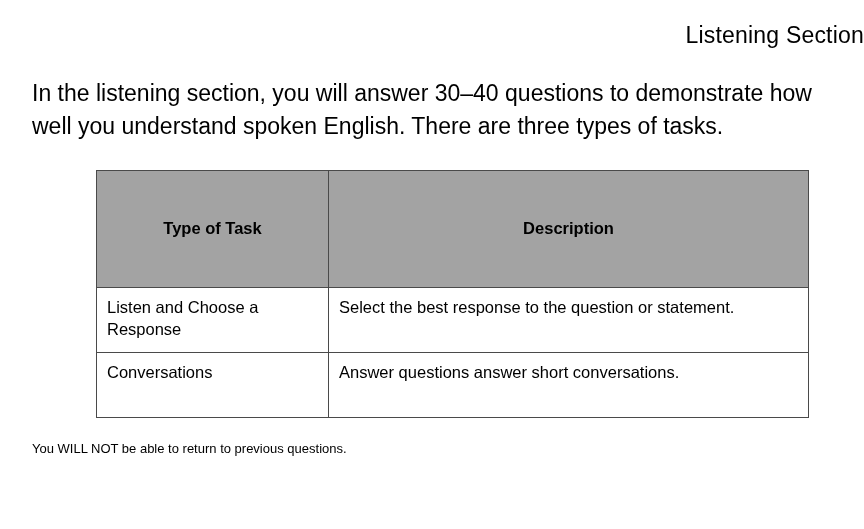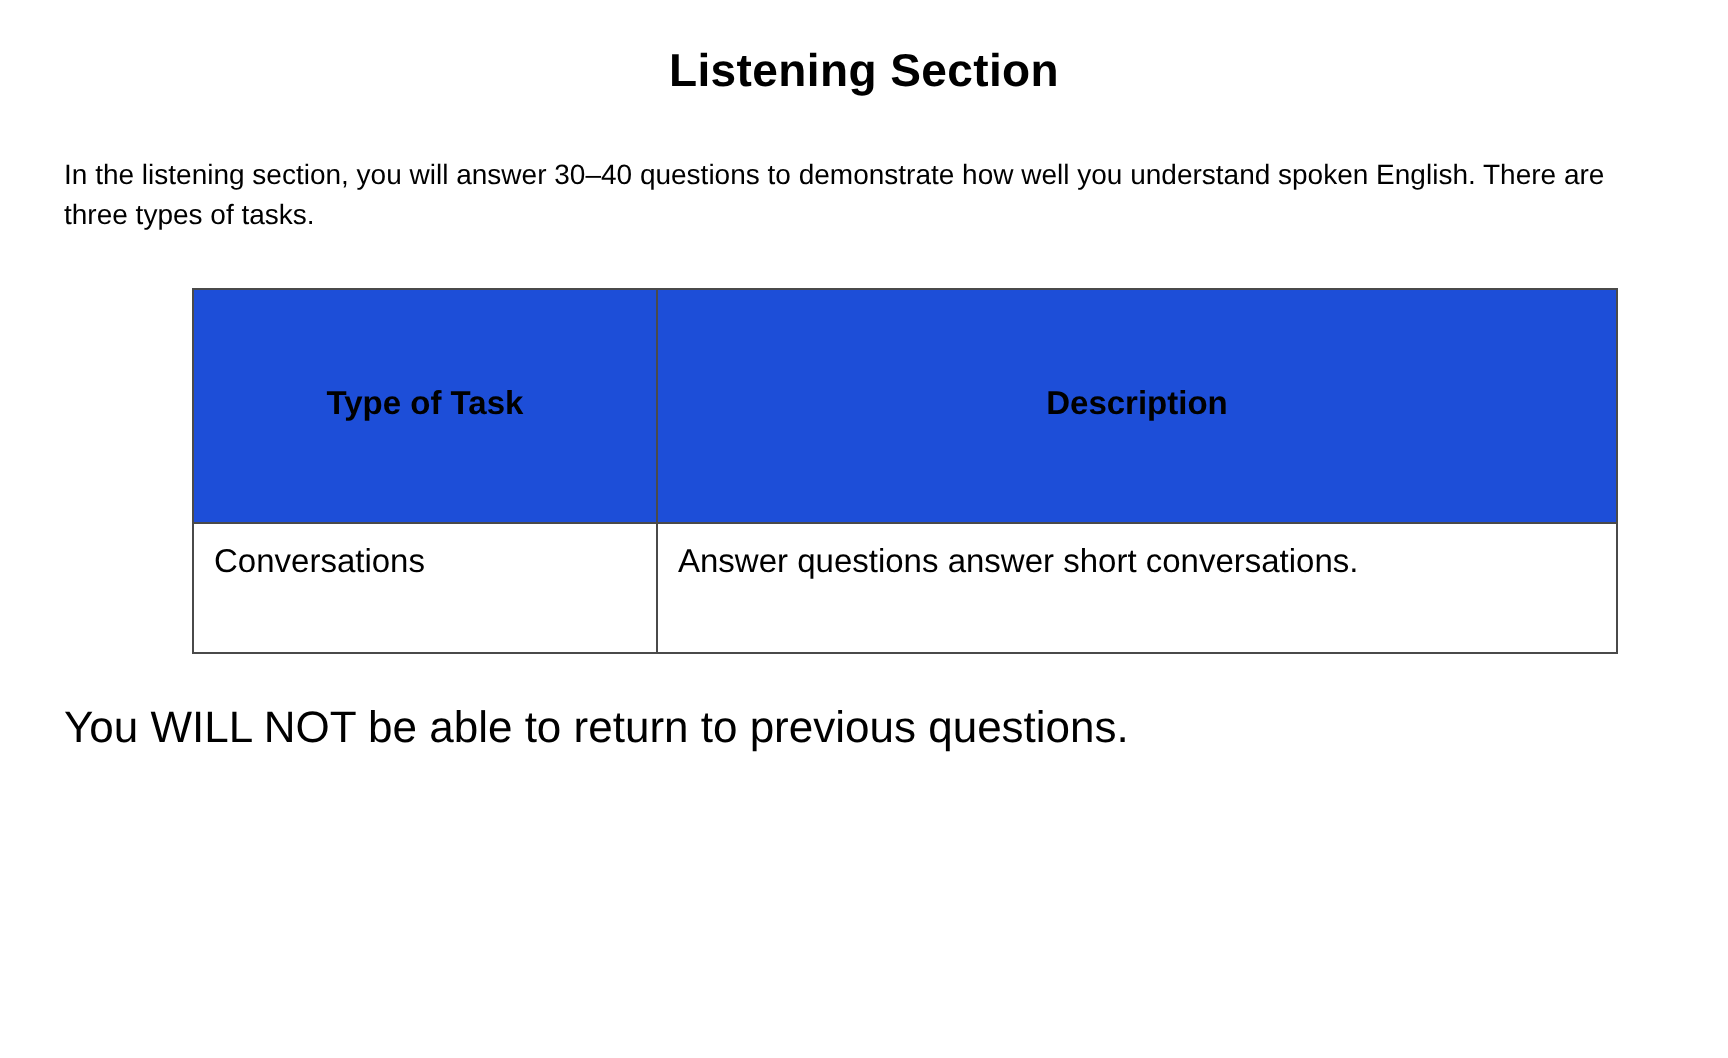--- a/index.html
+++ b/index.html
@@ -14,71 +14,71 @@
     color: #000000;
     overflow: hidden;
   }
   .page {
     position: relative;
     width: 864px;
     height: 529px;
     box-sizing: border-box;
   }
   .title {
-    text-align: center;
+    text-align: right;
     font-size: 23px;
-    font-weight: bold;
+    font-weight: normal;
     letter-spacing: 0.2px;
     margin: 20px 0 0 0;
     padding-top: 2px;
   }
   .intro {
     margin: 28px 32px 0 32px;
-    font-size: 14px;
+    font-size: 23px;
     line-height: 1.45;
     max-width: 790px;
   }
   .table-wrap {
     margin: 26px 0 0 96px;
     width: 712px;
   }
   table.tasks {
     border-collapse: collapse;
     width: 712px;
     table-layout: fixed;
   }
   table.tasks th,
   table.tasks td {
     border: 1px solid #4a4a4a;
     vertical-align: top;
     text-align: left;
   }
   table.tasks thead th {
-    background: #1d4ed8;
+    background: #a3a3a3;
     text-align: center;
     font-weight: bold;
     font-size: 16.5px;
     height: 116px;
     vertical-align: middle;
     padding: 0 10px;
   }
   table.tasks tbody td {
     font-size: 16.5px;
     line-height: 1.35;
     padding: 8px 10px 8px 10px;
     height: 48px;
   }
   table.tasks tbody tr.tall td {
     height: 52px;
   }
   col.c1 { width: 232px; }
   col.c2 { width: 480px; }
   .footer-note {
     margin: 22px 32px 0 32px;
-    font-size: 22px;
+    font-size: 13px;
     line-height: 1.4;
   }
 </style>
 </head>
 <body>
 
 <div class="page">
 
   <h1 class="title">Listening Section</h1>
 
@@ -91,20 +91,24 @@
         <col class="c2">
       </colgroup>
       <thead>
         <tr>
           <th>Type of Task</th>
           <th>Description</th>
         </tr>
       </thead>
       <tbody>
         <tr>
+          <td>Listen and Choose a Response</td>
+          <td>Select the best response to the question or statement.</td>
+        </tr>
+        <tr>
           <td>Conversations</td>
           <td>Answer questions answer short conversations.</td>
         </tr>
       </tbody>
     </table>
   </div>
 
   <p class="footer-note">You WILL NOT be able to return to previous questions.</p>
 
 </div>

